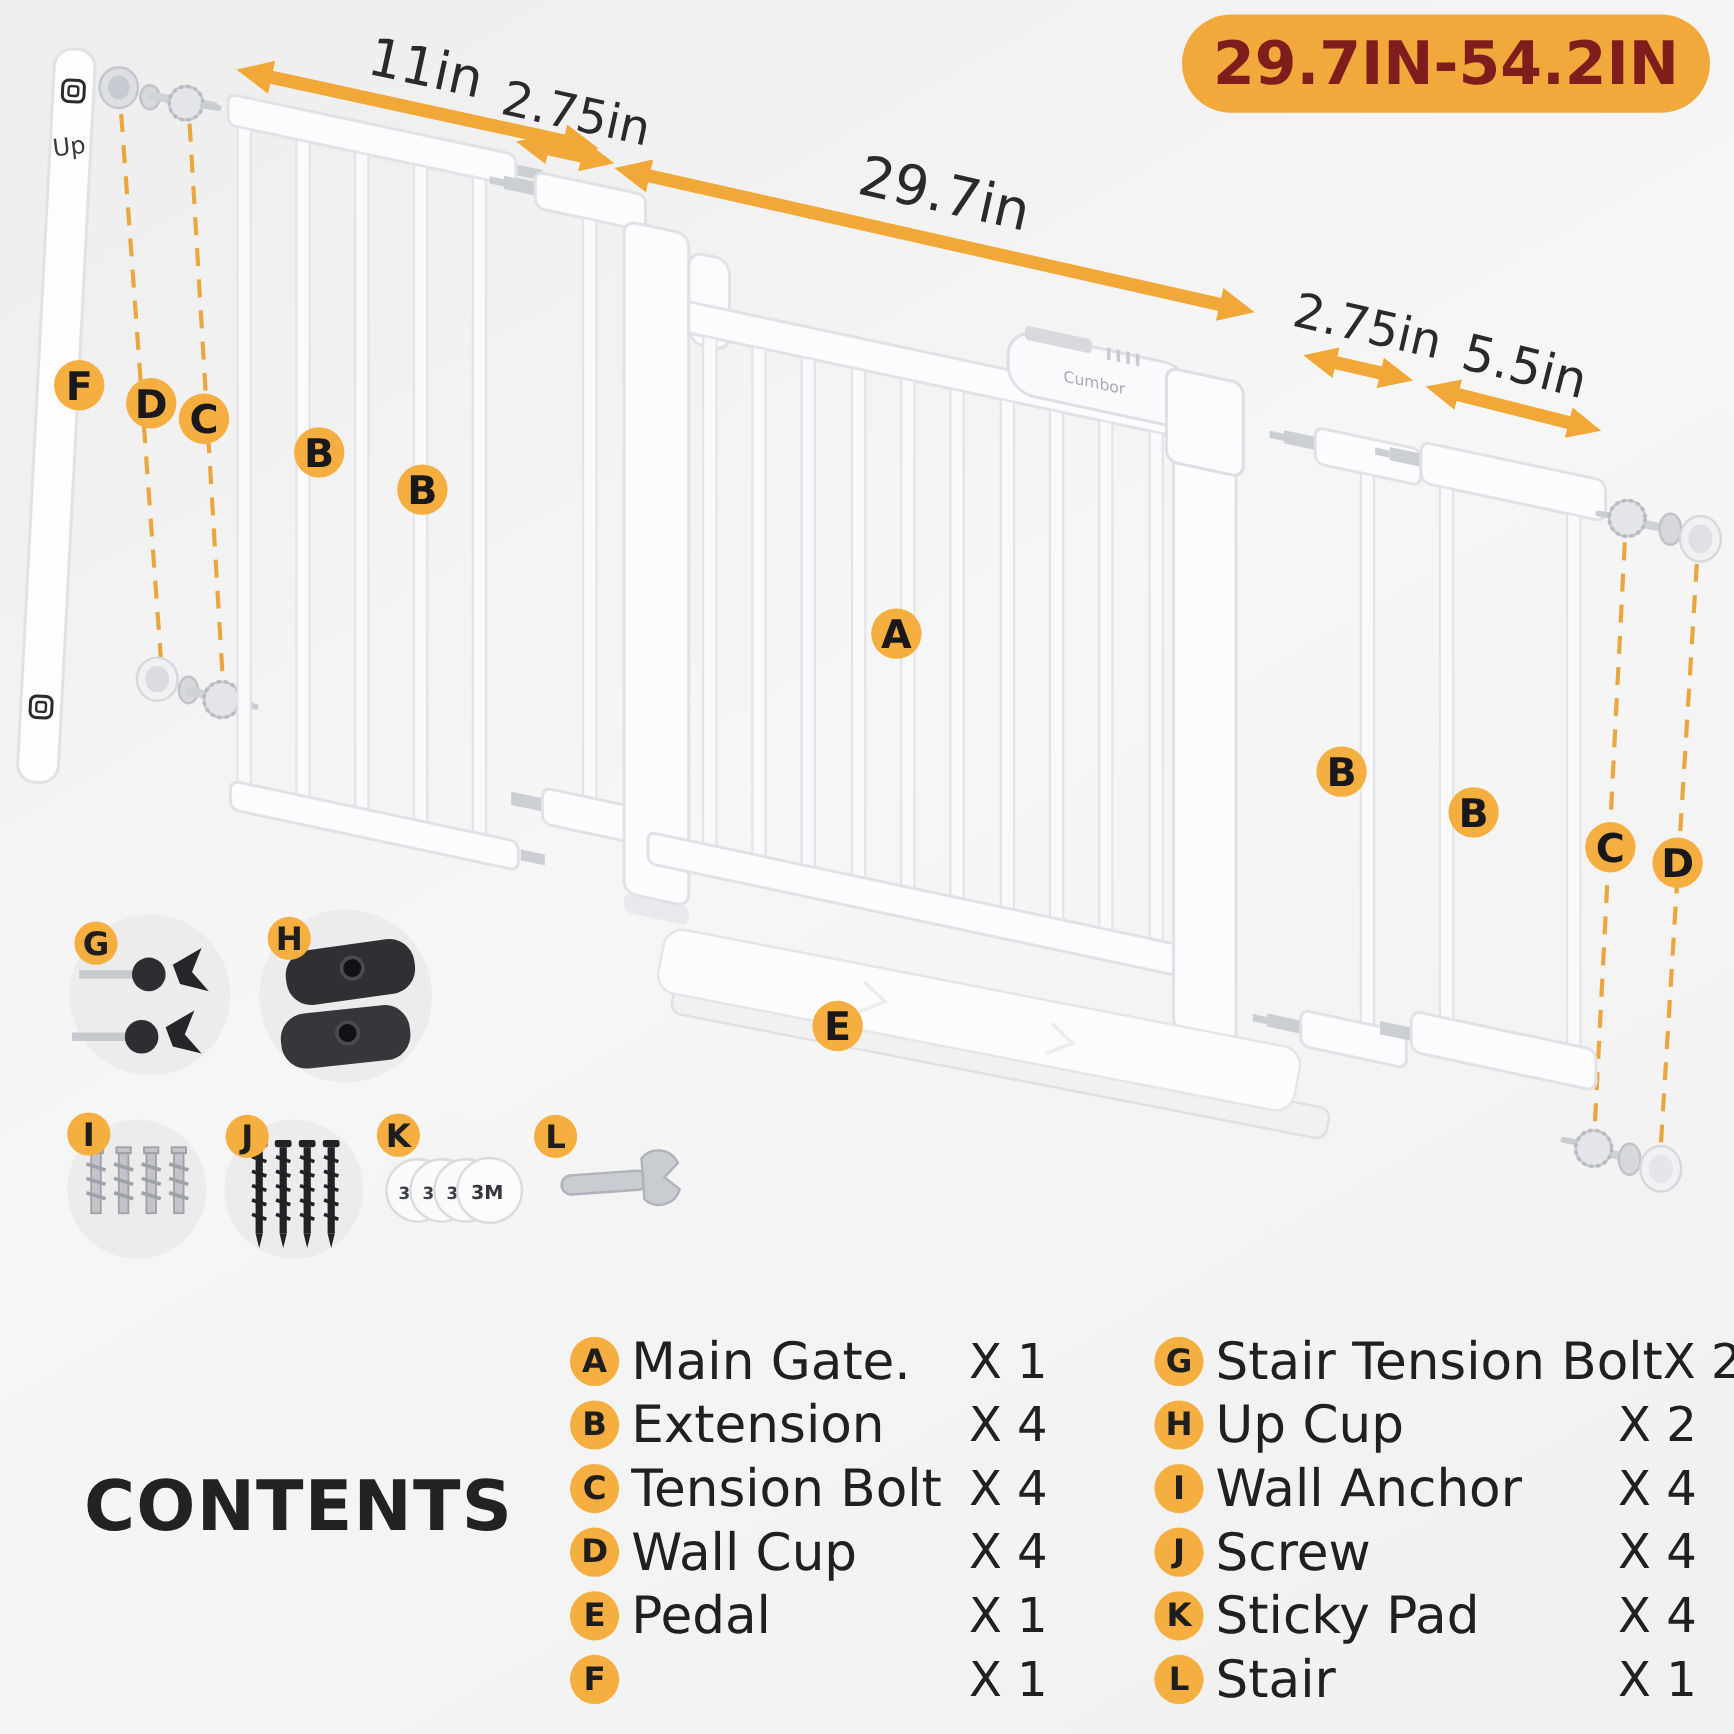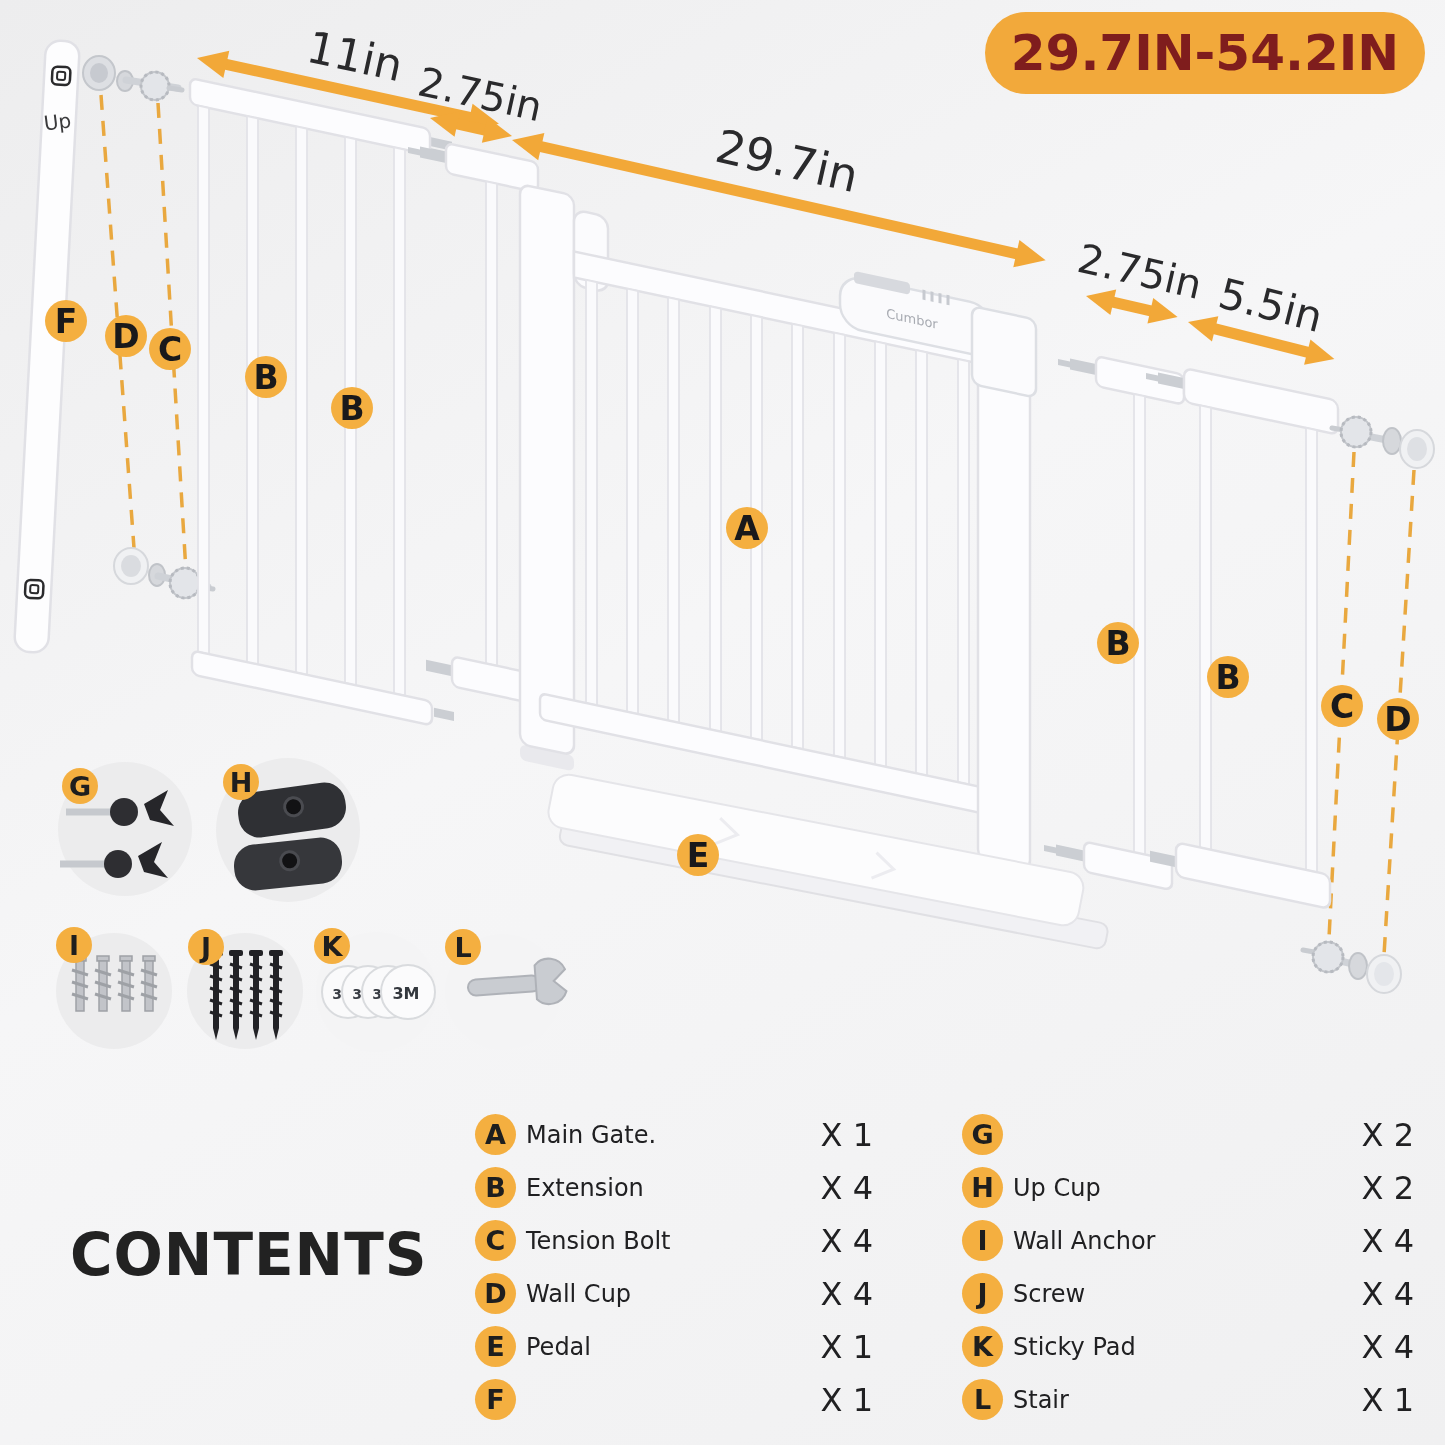--- a/index.html
+++ b/index.html
@@ -21,22 +21,22 @@
   }
   .plist { position:absolute; top:1108px; }
   .plist.left  { left:475px; width:398px; }
   .plist.right { left:962px; width:452px; }
   .prow { display:flex; align-items:center; height:53px; }
   .pletter {
     flex:0 0 41px; width:41px; height:41px; border-radius:50%;
     background:#F4AF40; display:flex; align-items:center; justify-content:center;
     font-size:27px; font-weight:bold; color:#1e1e1e;
   }
-  .pname { margin-left:10px; font-size:24px; white-space:nowrap; color:#202022; }
-  .pqty  { margin-left:auto; font-size:32px; color:#202022; white-space:nowrap; }
+  .pname { margin-left:10px; font-size:43px; white-space:nowrap; color:#202022; }
+  .pqty  { margin-left:auto; font-size:40px; color:#202022; white-space:nowrap; }
   svg text { font-family:"DejaVu Sans","Liberation Sans",sans-serif; }
 </style>
 </head>
 <body>
 
 <div class="stage">
 
   <svg width="1445" height="1080" viewBox="0 0 1445 1080" style="position:absolute;left:0;top:0;">
 
     <g stroke="#E9A83F" stroke-width="3.5" stroke-dasharray="15 11" fill="none">
@@ -399,20 +399,21 @@
     </div>
     <div class="prow">
       <span class="pletter">F</span>
       <span class="pqty">X 1</span>
     </div>
   </div>
 
   <div class="plist right">
     <div class="prow">
       <span class="pletter">G</span>
+      <span class="pname">Stair Tension Bolt</span>
       <span class="pqty">X 2</span>
     </div>
     <div class="prow">
       <span class="pletter">H</span>
       <span class="pname">Up Cup</span>
       <span class="pqty">X 2</span>
     </div>
     <div class="prow">
       <span class="pletter">I</span>
       <span class="pname">Wall Anchor</span>

